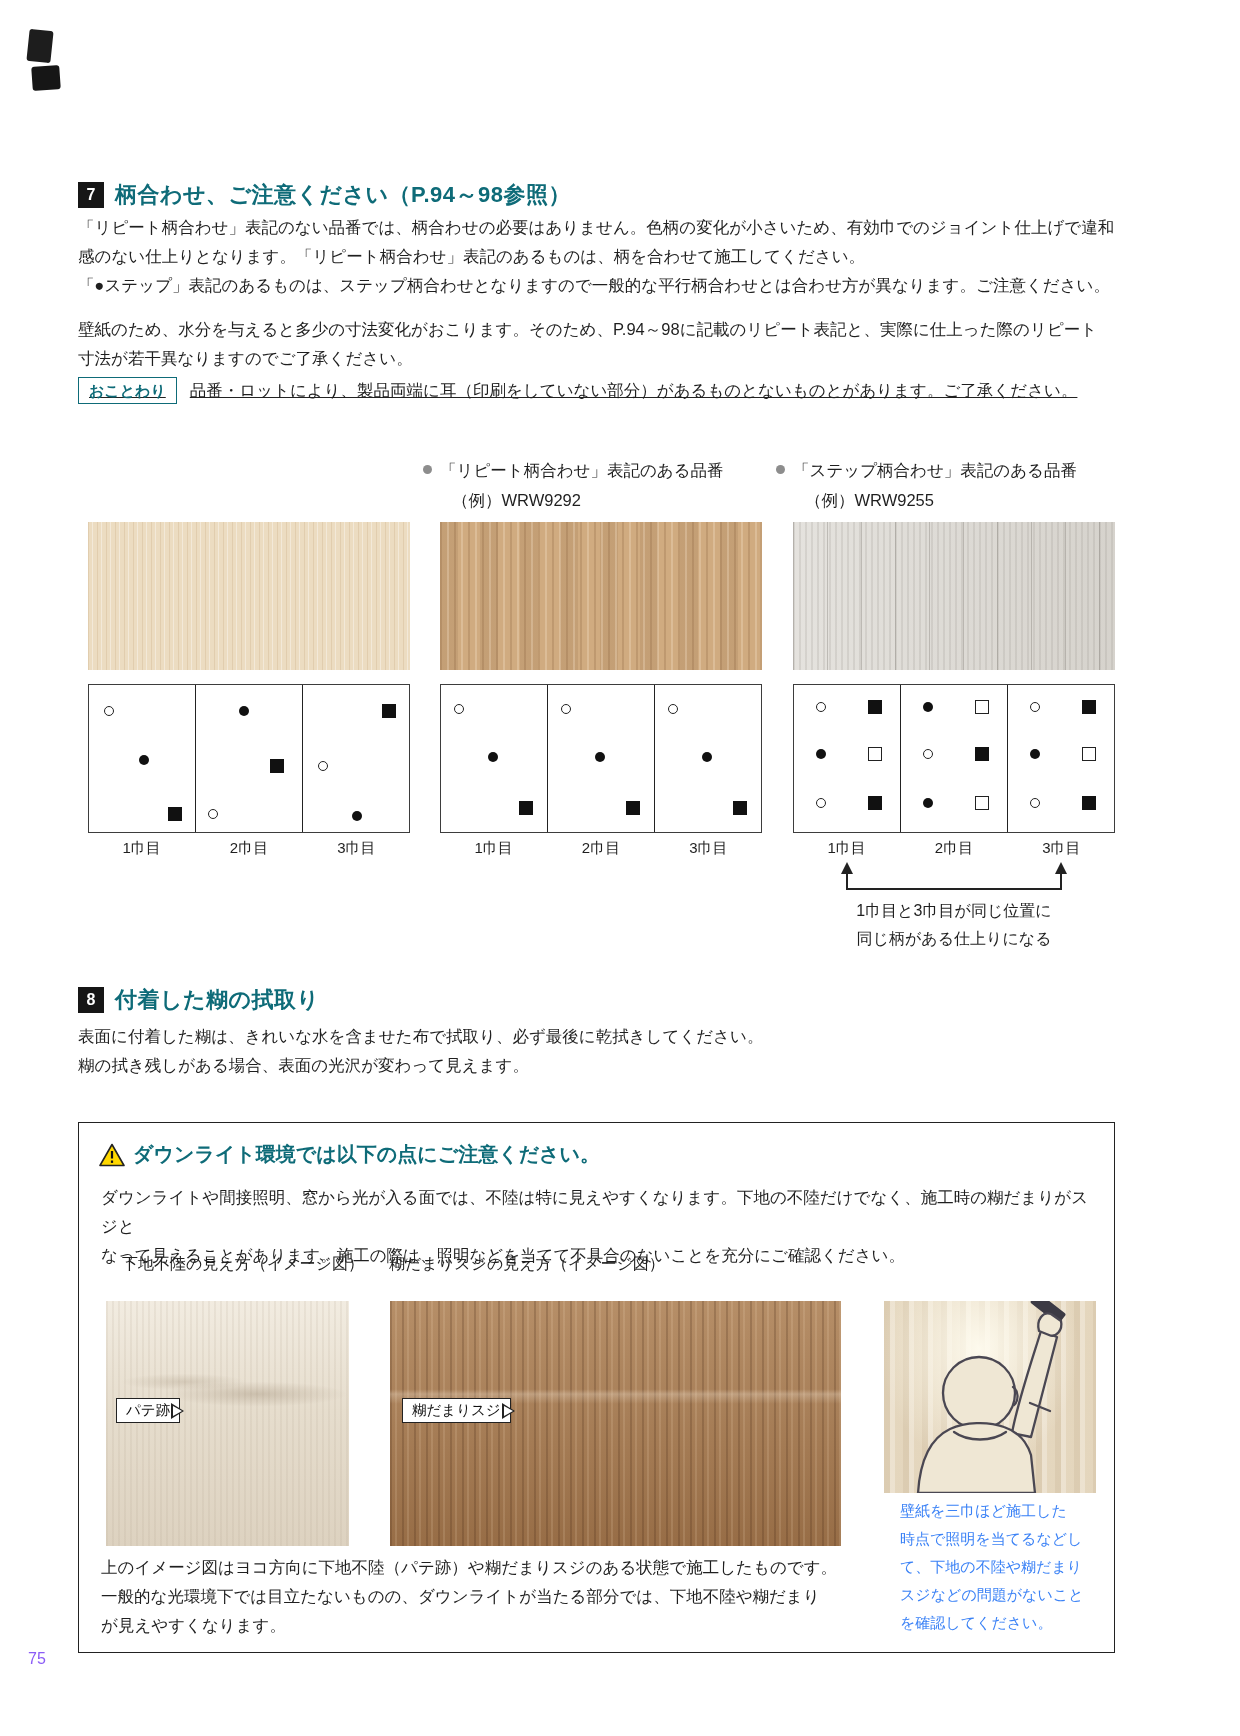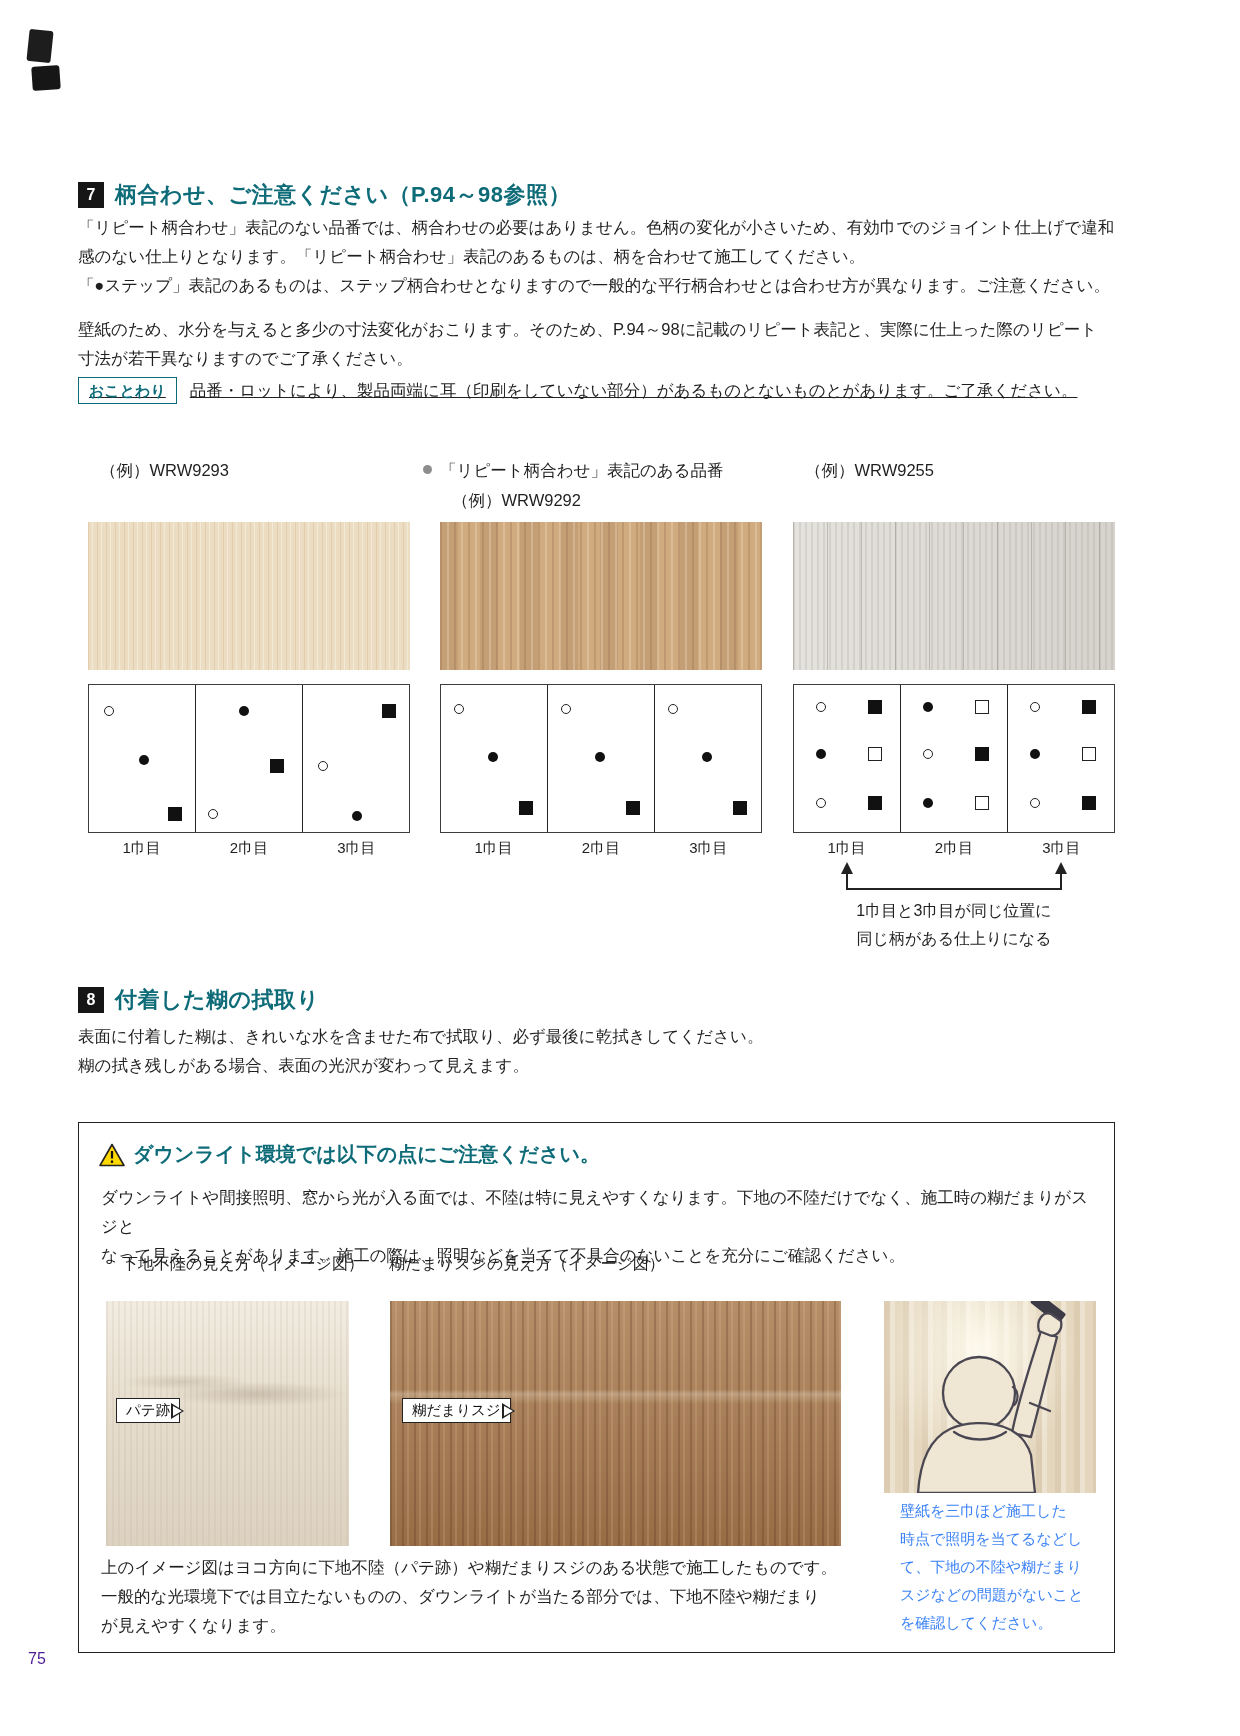--- a/index.html
+++ b/index.html
@@ -87,21 +87,21 @@
        border:5.5px solid transparent;border-left:9px solid #fff;z-index:1;}
   .illus{position:absolute;left:805px;top:178px;width:212px;height:192px;background-color:#e8dbc4;
     background-image:
       radial-gradient(ellipse at 45% 25%,rgba(255,252,240,.95),transparent 60%),
       repeating-linear-gradient(90deg,rgba(188,165,130,.28) 0 6px,rgba(255,255,255,.20) 6px 11px,rgba(205,185,150,.14) 11px 19px);}
   .warn-bottom{position:absolute;left:22px;top:430px;font-size:16.5px;line-height:29px;
                white-space:pre-line;color:#1f1f1f;}
   .warn-right{position:absolute;left:805px;top:374px;width:220px;font-size:15px;line-height:28px;
               white-space:pre-line;color:#3b82f6;margin-left:16px;}
 
-  .pagenum{position:absolute;left:28px;top:1650px;font-size:16px;color:#4c1d95;}
+  .pagenum{position:absolute;left:28px;top:1650px;font-size:16px;color:#8b5cf6;}
 </style>
 </head>
 <body>
 
 <div class="page">
 
   <div class="artifact"></div>
 
   <div class="sec-header" style="left:78px;top:180px;">
     <span class="badge">7</span>
@@ -112,21 +112,20 @@
 「●ステップ」表記のあるものは、ステップ柄合わせとなりますので一般的な平行柄合わせとは合わせ方が異なります。ご注意ください。</div>
   <div class="para" style="left:78px;top:315px;width:1100px;">壁紙のため、水分を与えると多少の寸法変化がおこります。そのため、P.94～98に記載のリピート表記と、実際に仕上った際のリピート
 寸法が若干異なりますのでご了承ください。</div>
   <div class="notice" style="left:78px;top:377px;text-decoration:underline;">
     <span class="notice-label">おことわり</span>
     <span class="notice-text">品番・ロットにより、製品両端に耳（印刷をしていない部分）があるものとないものとがあります。ご了承ください。</span>
   </div>
 
   <div id="cols" class="cols">
       <div class="col" style="left: 88px;">
-        <div class="col-example">（例）WRW9293</div>
         <div class="sample sample-0"></div>
         <div class="diagram">
           <div class="panel">
             <div class="sym o" style="left: 19%; top: 18%;"></div>
             <div class="sym d" style="left: 52%; top: 51%;"></div>
             <div class="sym sf" style="left: 81%; top: 88%;"></div>
           </div>
           <div class="panel">
             <div class="sym d" style="left: 45%; top: 18%;"></div>
             <div class="sym sf" style="left: 76%; top: 55%;"></div>
@@ -165,20 +164,21 @@
             <div class="sym sf" style="left: 80%; top: 84%;"></div>
           </div>
         </div>
         <div class="labels">
           <div class="plabel" style="flex: 1 1 0%;">1巾目</div>
           <div class="plabel" style="flex: 1 1 0%;">2巾目</div>
           <div class="plabel" style="flex: 1 1 0%;">3巾目</div>
         </div>
       </div>
       <div class="col" style="left: 793px;">
+        <div class="col-head"><div class="col-bullet"></div>「ステップ柄合わせ」表記のある品番</div>
         <div class="col-example">（例）WRW9255</div>
         <div class="sample sample-2"></div>
         <div class="diagram">
           <div class="panel">
             <div class="sym o" style="left: 25%; top: 15%;"></div>
             <div class="sym sf" style="left: 76%; top: 15%;"></div>
             <div class="sym d" style="left: 25%; top: 47%;"></div>
             <div class="sym so" style="left: 76%; top: 47%;"></div>
             <div class="sym o" style="left: 25%; top: 80%;"></div>
             <div class="sym sf" style="left: 76%; top: 80%;"></div>

